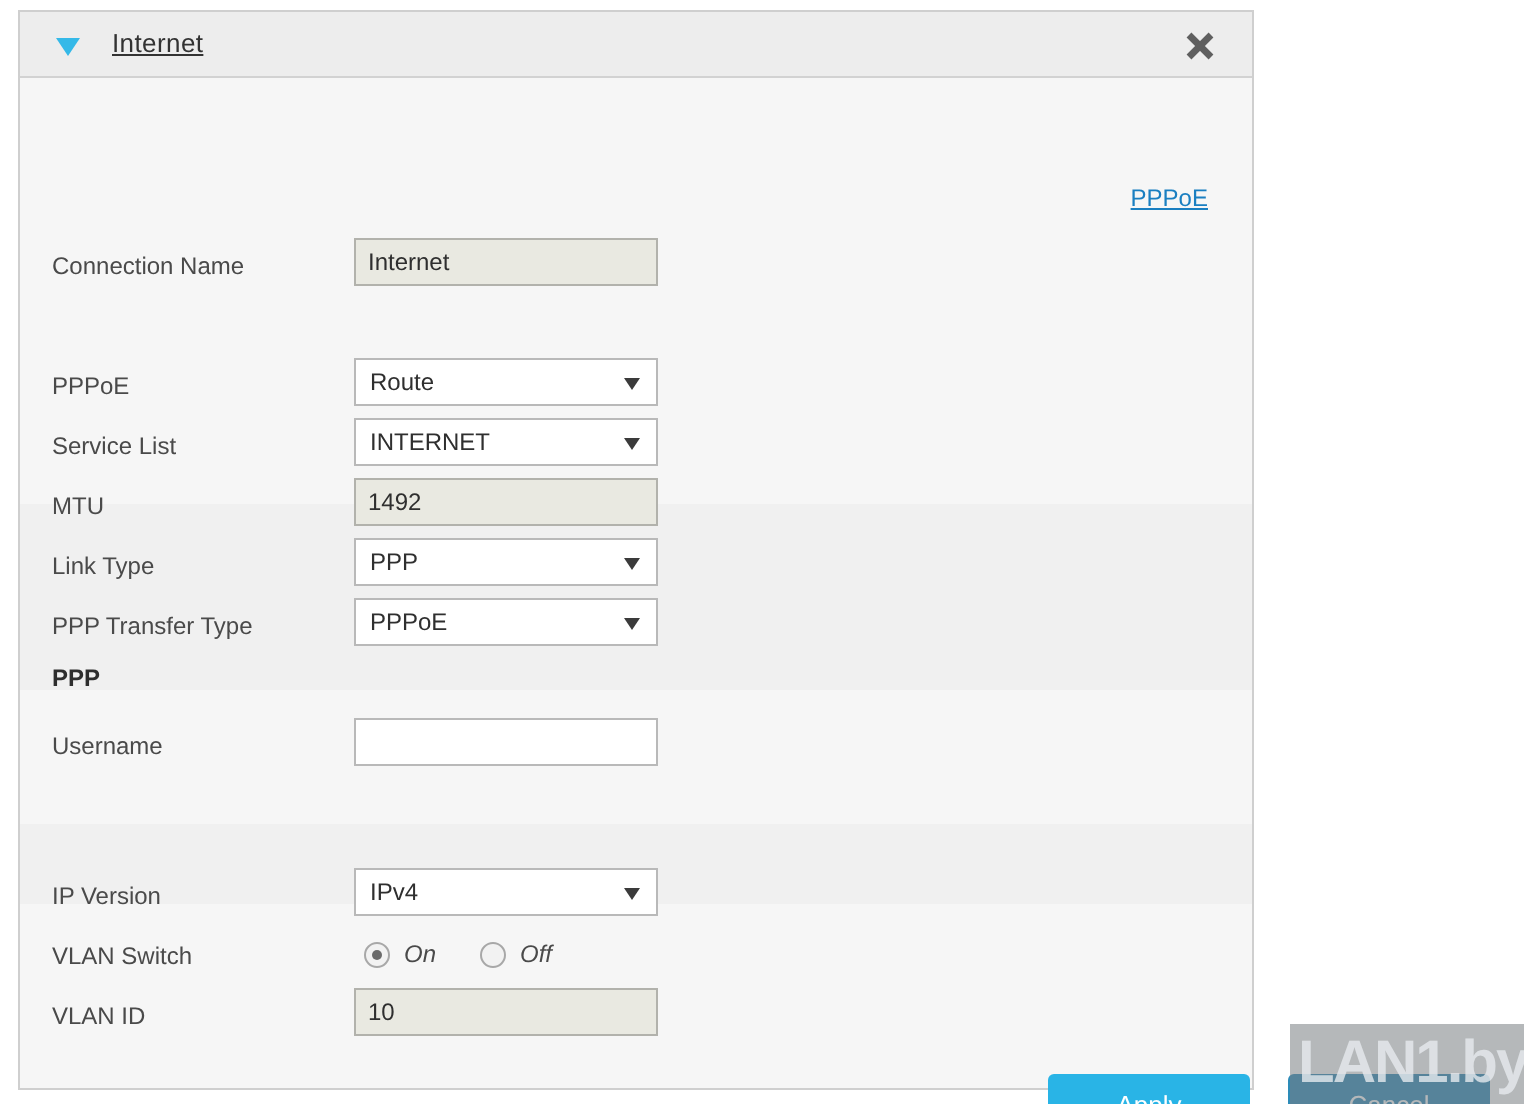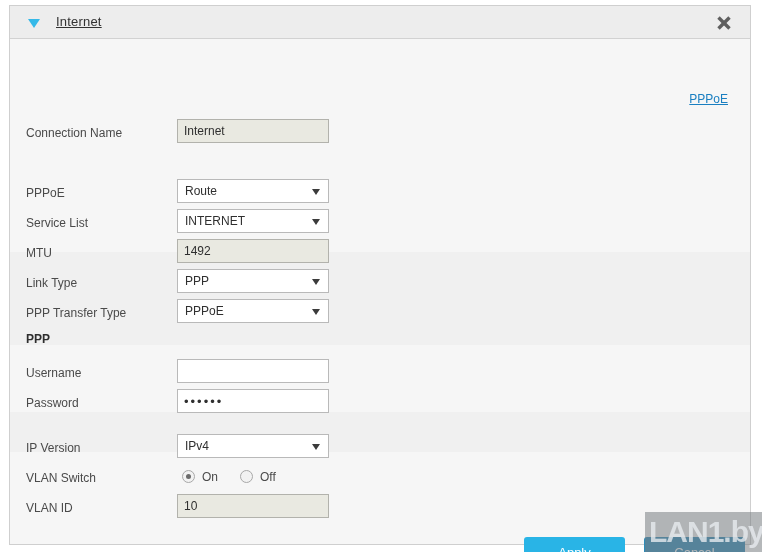--- a/index.html
+++ b/index.html
@@ -15,21 +15,21 @@
     font-size: 12px;
     color: #3a3a3a;
     overflow: hidden;
   }
 
   
   .panel {
     position: absolute;
     left: 9px;
     top: 5px;
-    width: 742px;
+    width: 618px;
     height: 540px;
     background: #15803d;
     border: 1px solid #cfcfcf;
     box-sizing: border-box;
   }
 
   
   .titlebar {
     position: relative;
     height: 33px;
@@ -179,23 +179,24 @@
   
   .radio-group {
     position: absolute;
     left: 172px;
     top: 6px;
     display: flex;
     align-items: center;
   }
   .radio-item {
     display: flex;
-    align-items: flex-start;
+    align-items: flex-end;
     margin-right: 22px;
     cursor: pointer;
+    font-style: italic;
   }
   .radio-dot {
     width: 13px;
     height: 13px;
     border-radius: 50%;
     border: 1px solid #a8a8a8;
     background: #f2f2f2;
     box-sizing: border-box;
     position: relative;
     margin-right: 7px;
@@ -344,26 +345,20 @@
 
     <div class="sect-head" style="top:293px">PPP</div>
 
     <div class="row" style="top:320px">
       <span class="lbl">Username</span>
       <span class="fld">
         <input class="inp" type="text" value="" style="">
       </span>
     </div>
 
-    <div class="row" style="top:350px">
-      <span class="lbl">Password</span>
-      <span class="fld">
-        <input class="inp pwd" type="text" value="••••••" style="">
-      </span>
-    </div>
 
     <div class="row" style="top:395px">
       <span class="lbl">IP Version</span>
       <span class="fld">
         <div class="sel">
           <span class="sel-val">IPv4</span>
           <span class="sel-arr"></span>
         </div>
       </span>
     </div>

